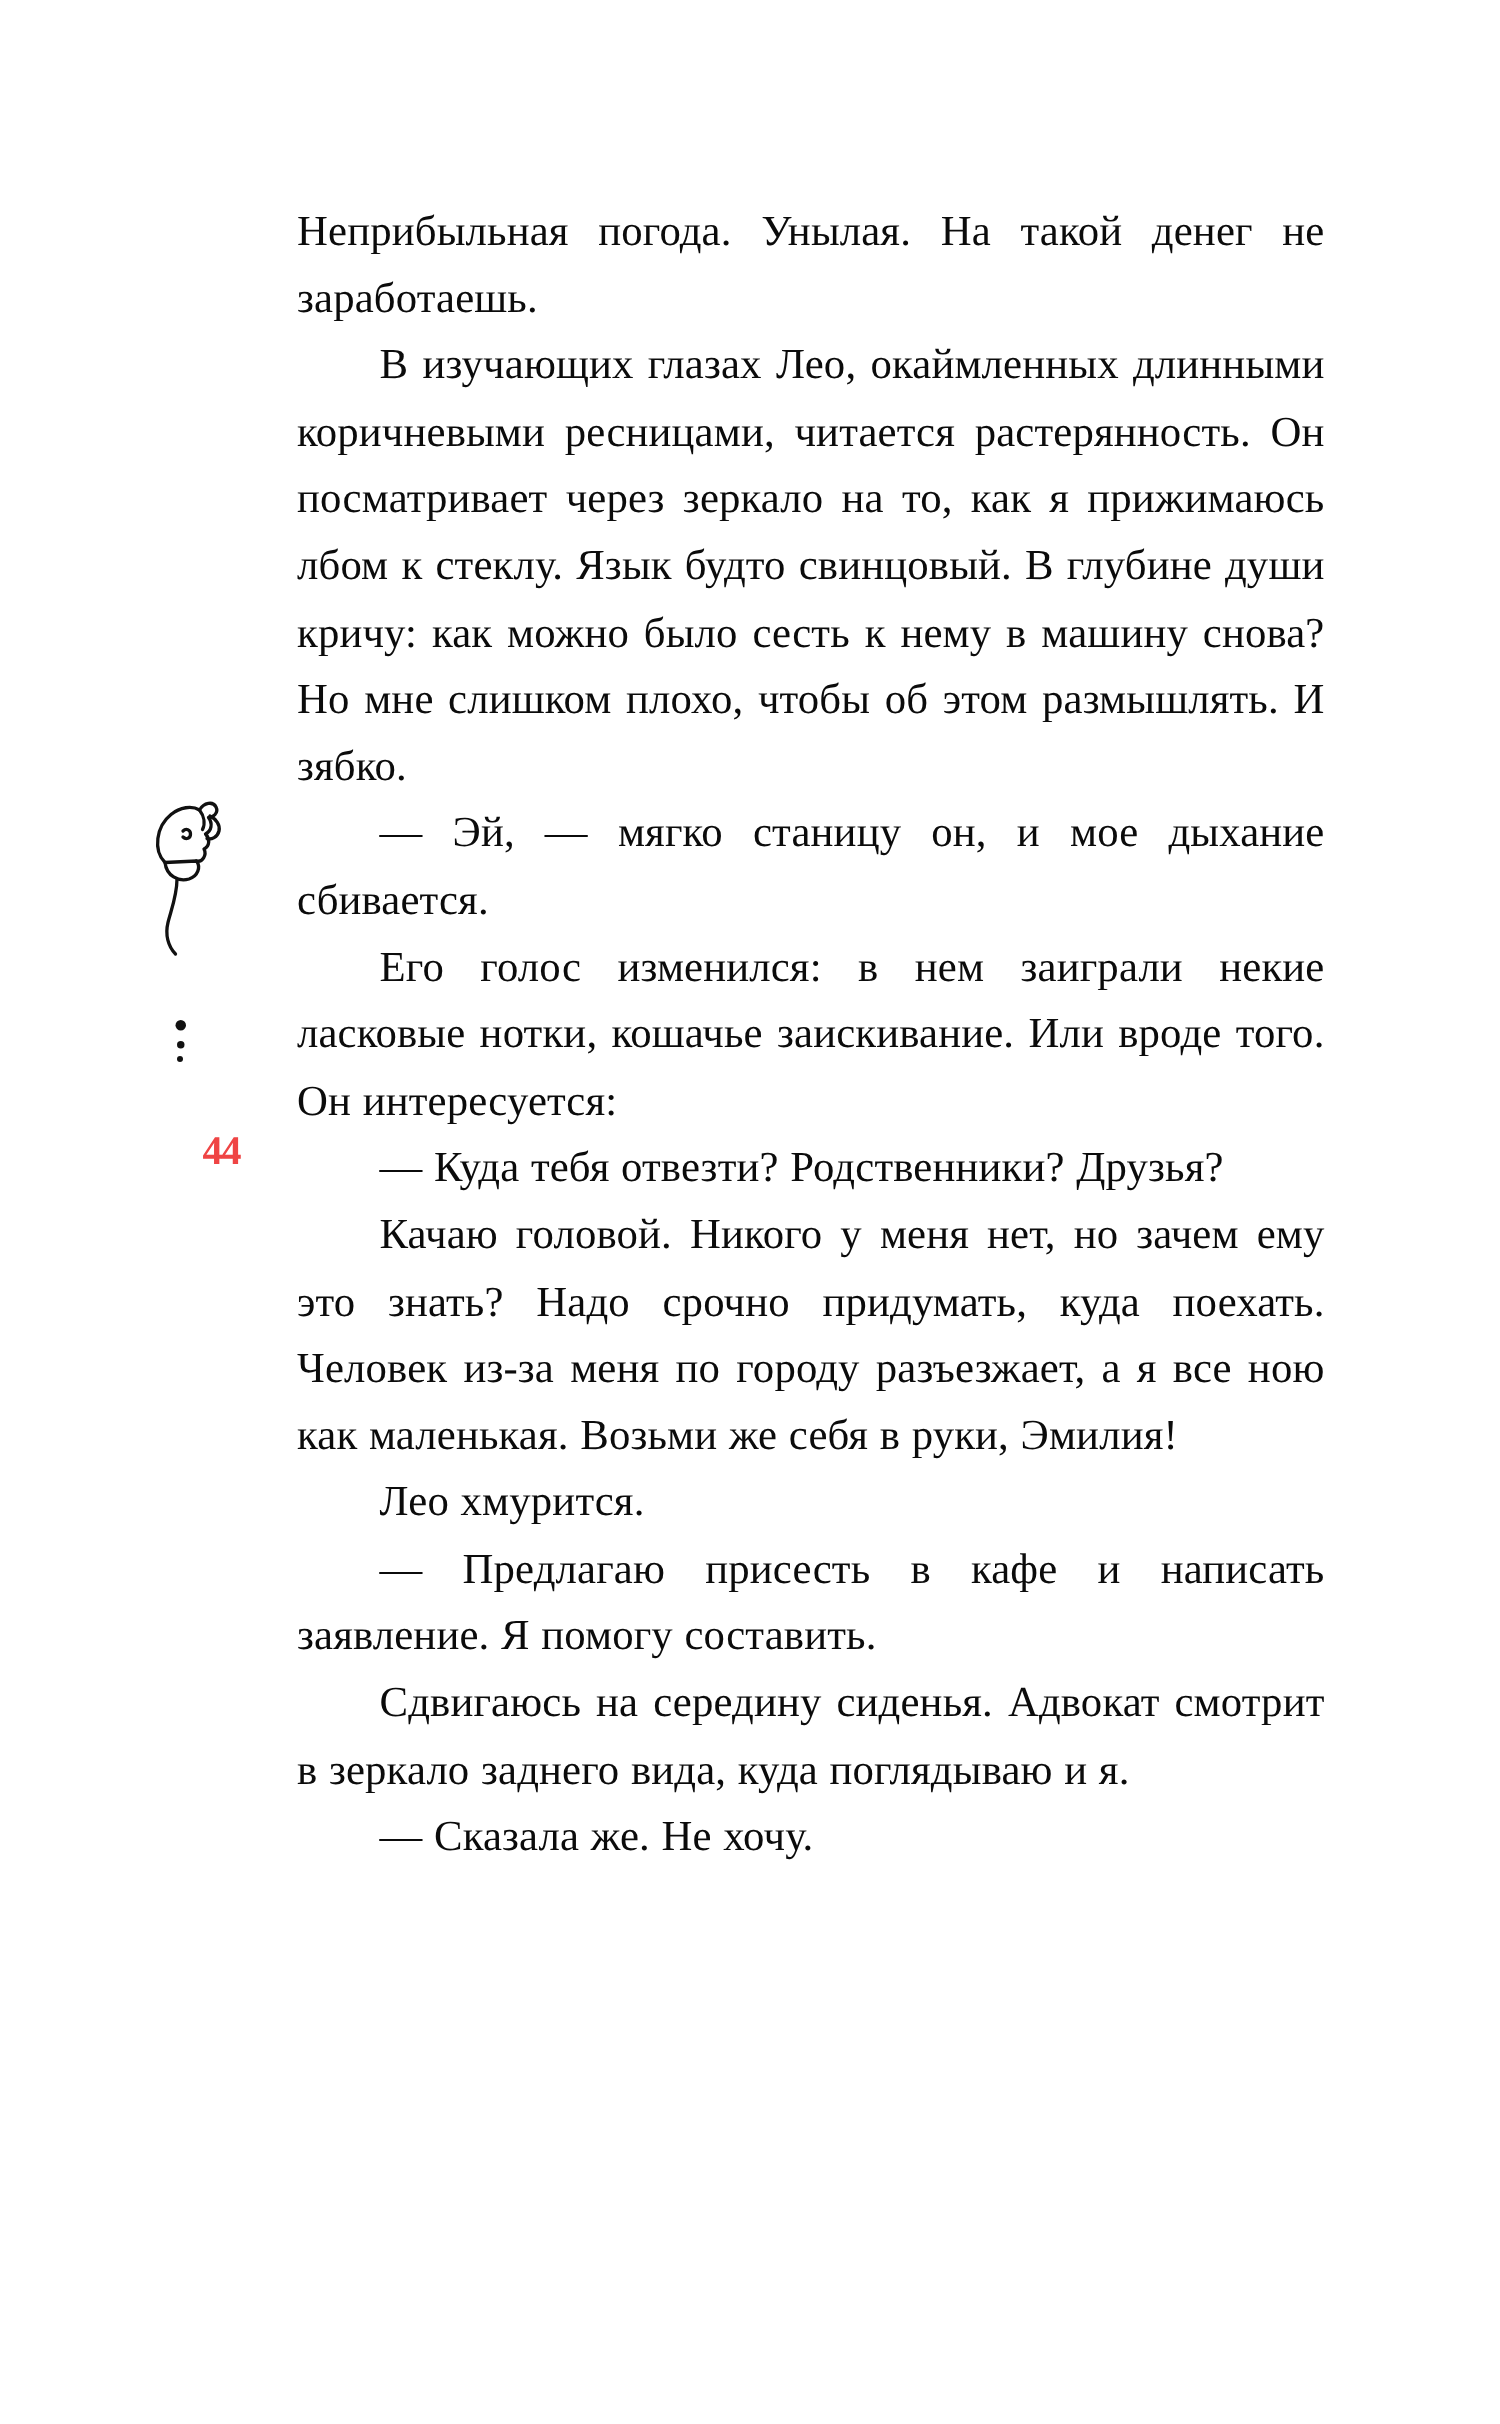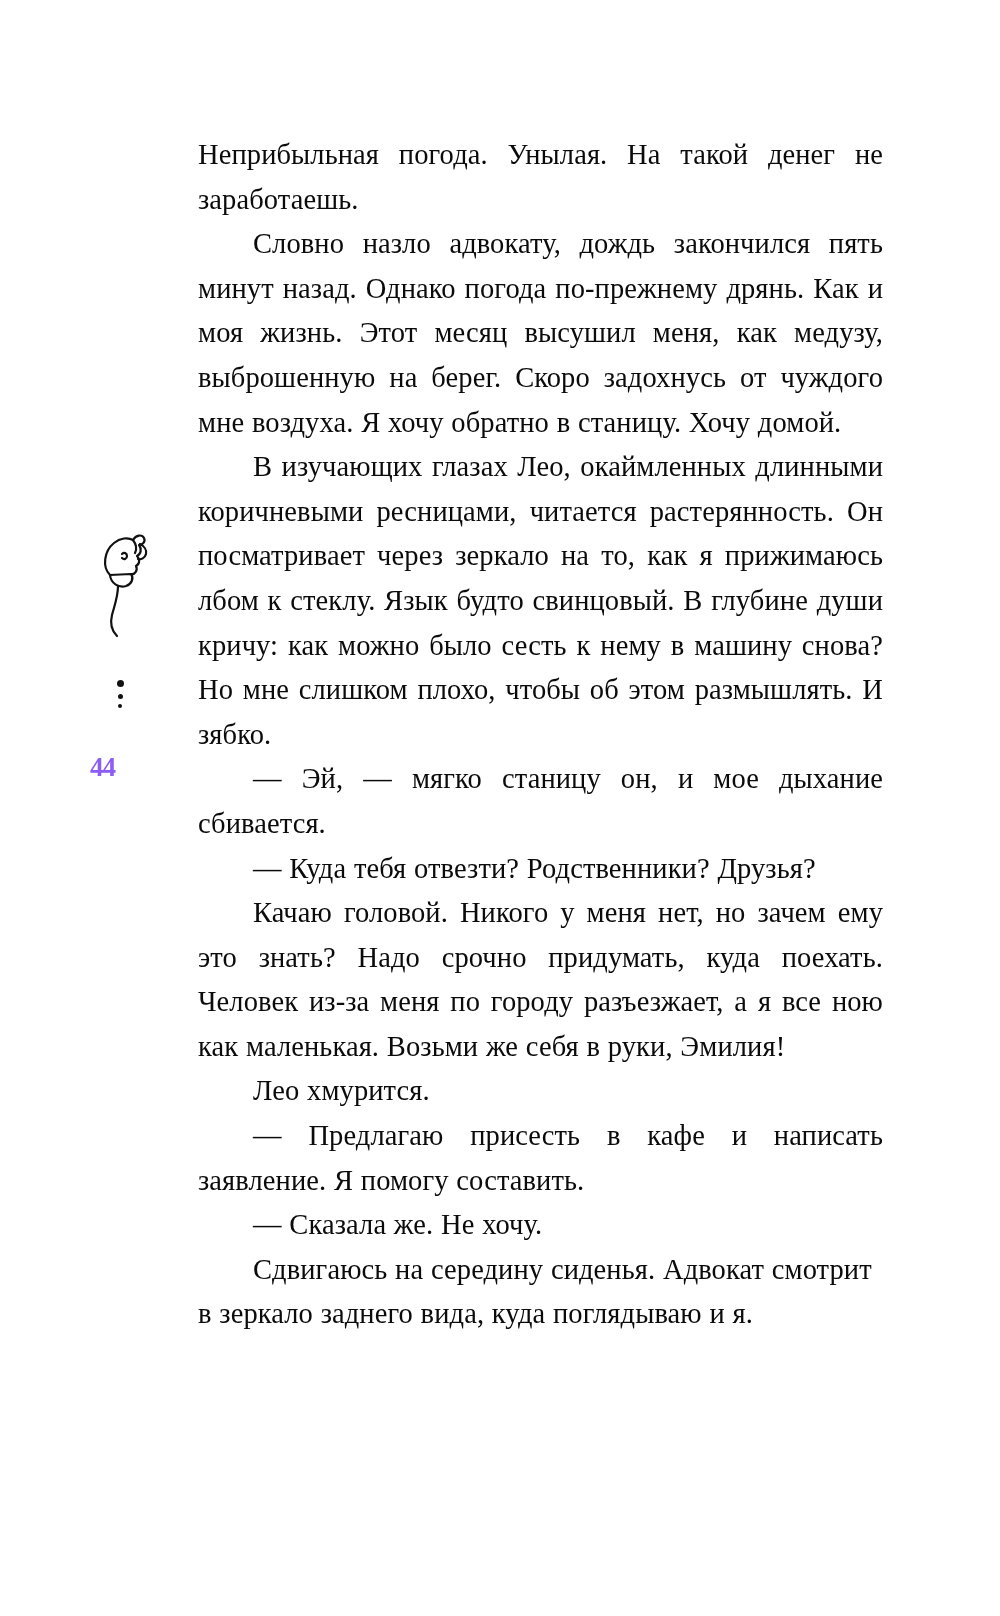--- a/index.html
+++ b/index.html
@@ -51,26 +51,26 @@
   .margin-dots .dot.tiny {
     width: 4px;
     height: 4px;
     margin-bottom: 0;
   }
   .folio {
     position: absolute;
     left: 90px;
     top: 752px;
     width: 70px;
-    text-align: left;
+    text-align: right;
     font-family: "Liberation Serif", serif;
     font-weight: 700;
     font-size: 27px;
     letter-spacing: -1px;
-    color: #8b5cf6;
+    color: #ef4444;
   }
   .text-column {
     position: absolute;
     left: 198px;
     top: 133px;
     width: 685px;
   }
   p.para {
     margin: 0;
     font-size: 28.5px;
@@ -111,24 +111,24 @@
   <div class="margin-dots">
     <div class="dot"></div>
     <div class="dot small"></div>
     <div class="dot tiny"></div>
   </div>
 
   <div class="folio">44</div>
 
   <div class="text-column">
     <p class="para">Неприбыльная погода. Унылая. На такой денег не заработаешь.</p>
-    <p class="para indent">Словно назло адвокату, дождь закончился пять минут назад. Однако погода по-прежнему дрянь. Как и моя жизнь. Этот месяц высушил меня, как медузу, выброшенную на берег. Скоро задохнусь от чуждого мне воздуха. Я хочу обратно в станицу. Хочу домой.</p>
     <p class="para indent">В изучающих глазах Лео, окаймленных длинными коричневыми ресницами, читается растерянность. Он посматривает через зеркало на то, как я прижимаюсь лбом к стеклу. Язык будто свинцовый. В глубине души кричу: как можно было сесть к нему в машину снова? Но мне слишком плохо, чтобы об этом размышлять. И зябко.</p>
     <p class="para indent">— Эй, — мягко станицу он, и мое дыхание сбивается.</p>
+    <p class="para indent">Его голос изменился: в нем заиграли некие ласковые нотки, кошачье заискивание. Или вроде того. Он интересуется:</p>
     <p class="para indent nojust">— Куда тебя отвезти? Родственники? Друзья?</p>
     <p class="para indent">Качаю головой. Никого у меня нет, но зачем ему это знать? Надо срочно придумать, куда поехать. Человек из-за меня по городу разъезжает, а я все ною как маленькая. Возьми же себя в руки, Эмилия!</p>
     <p class="para indent nojust">Лео хмурится.</p>
     <p class="para indent">— Предлагаю присесть в кафе и написать заявление. Я помогу составить.</p>
+    <p class="para indent">Сдвигаюсь на середину сиденья. Адвокат смотрит в зеркало заднего вида, куда поглядываю и я.</p>
     <p class="para indent nojust">— Сказала же. Не хочу.</p>
-    <p class="para indent">Сдвигаюсь на середину сиденья. Адвокат смотрит в зеркало заднего вида, куда поглядываю и я.</p>
   </div>
 
 </div>
 
 </body></html>

